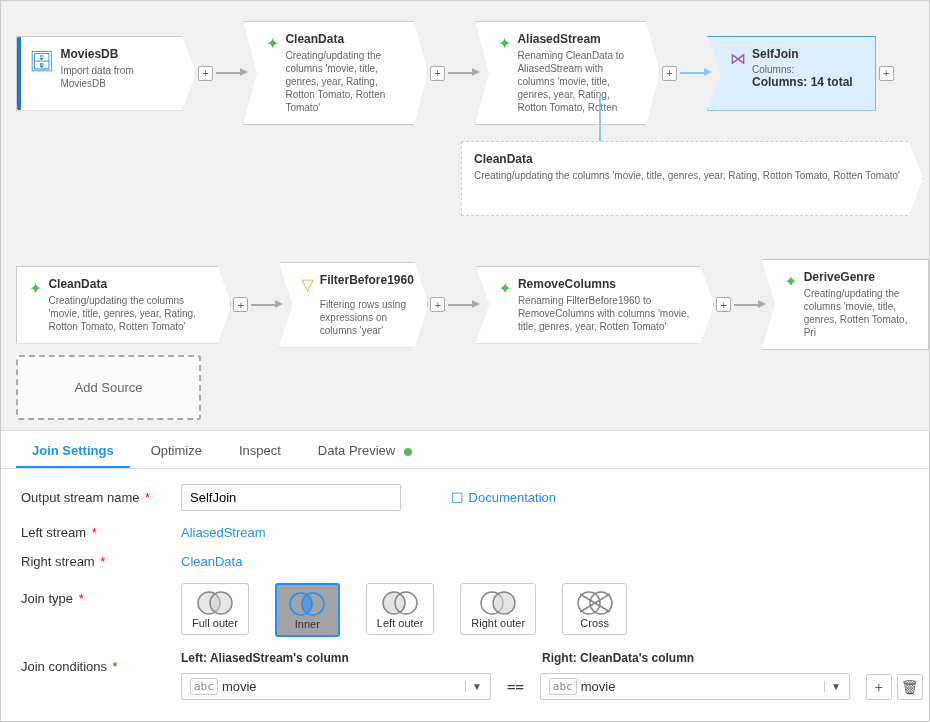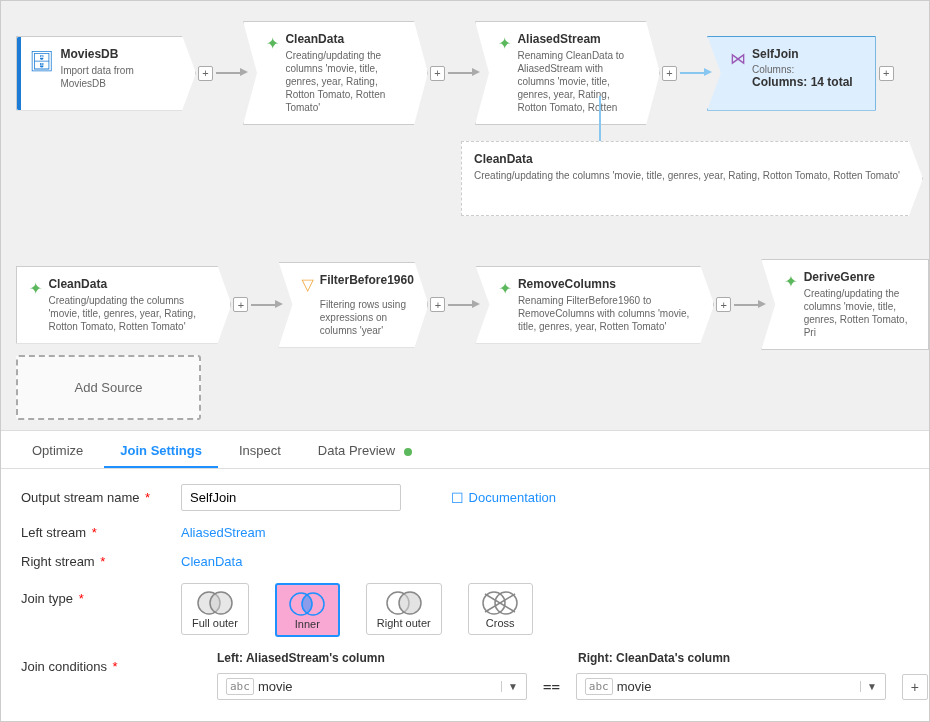--- a/index.html
+++ b/index.html
@@ -87,21 +87,21 @@
       display: flex;
       flex-direction: column;
       align-items: center;
       cursor: pointer;
       padding: 5px 10px;
       border: 1px solid #ccc;
       border-radius: 3px;
       background: #fff;
       min-width: 65px;
     }
-    .join-btn.selected { border-color: #1e90ff; border-width: 2px; background: #f9a8d4; }
+    .join-btn.selected { border-color: #1e90ff; border-width: 2px; background: #a3a3a3; }
     .join-btn-label { font-size: 11px; color: #333; white-space: nowrap; }
     .conditions-row { display: flex; align-items: center; gap: 8px; }
     .select-field {
       display: flex;
       align-items: center;
       border: 1px solid #ccc;
       border-radius: 2px;
       background: #fff;
       padding: 4px 8px;
       font-size: 13px;
@@ -273,25 +273,25 @@
       </div>
     </div>
 
     <div class="add-source-box">
       <span>Add Source</span>
     </div>
 
   </div>
 
   <div class="tabs-bar">
+    <div class="tab active">
+      <span>Join Settings</span>
+    </div>
     <div class="tab">
       <span>Optimize</span>
-    </div>
-    <div class="tab active">
-      <span>Join Settings</span>
     </div>
     <div class="tab">
       <span>Inspect</span>
     </div>
     <div class="tab">
       <span>Data Preview</span>
       <span class="tab-dot"></span>
     </div>
   </div>
 
@@ -348,20 +348,27 @@
 
         <div class="join-btn selected">
           <svg class="venn-svg" viewBox="0 0 40 28">
             <circle cx="14" cy="14" r="11" fill="none" stroke="#1e90ff" stroke-width="1.5"></circle>
             <circle cx="26" cy="14" r="11" fill="none" stroke="#1e90ff" stroke-width="1.5"></circle>
             <path d="M20,4.5 A11,11 0 0,1 20,23.5 A11,11 0 0,1 20,4.5" fill="#1e90ff" fill-opacity="0.5" stroke="none"></path>
           </svg>
           <span class="join-btn-label">Inner</span>
         </div>
 
+        <div class="join-btn">
+          <svg class="venn-svg" viewBox="0 0 40 28">
+            <circle cx="14" cy="14" r="11" fill="#d0d0d0" stroke="#888" stroke-width="1.5" fill-opacity="0.6"></circle>
+            <circle cx="26" cy="14" r="11" fill="none" stroke="#888" stroke-width="1.5"></circle>
+          </svg>
+          <span class="join-btn-label">Left outer</span>
+        </div>
 
         <div class="join-btn">
           <svg class="venn-svg" viewBox="0 0 40 28">
             <circle cx="14" cy="14" r="11" fill="none" stroke="#888" stroke-width="1.5"></circle>
             <circle cx="26" cy="14" r="11" fill="#d0d0d0" stroke="#888" stroke-width="1.5" fill-opacity="0.6"></circle>
           </svg>
           <span class="join-btn-label">Right outer</span>
         </div>
 
         <div class="join-btn">
@@ -370,21 +377,21 @@
             <circle cx="26" cy="14" r="11" fill="none" stroke="#888" stroke-width="1.5"></circle>
             <line x1="5" y1="5" x2="35" y2="23" stroke="#888" stroke-width="1.5"></line>
             <line x1="5" y1="23" x2="35" y2="5" stroke="#888" stroke-width="1.5"></line>
           </svg>
           <span class="join-btn-label">Cross</span>
         </div>
 
       </div>
     </div>
 
-    <div class="form-row" style="align-items:flex-start;gap:36px;">
+    <div class="form-row" style="align-items:flex-start;">
       <div class="form-label" style="padding-top:8px;">
         <span>Join conditions</span><span class="required-star"> *</span>
       </div>
       <div style="flex:1;">
 
         <div style="display:flex; align-items:center; margin-bottom:8px; gap:8px;">
           <div style="width:310px;">
             <span style="font-size:12px; font-weight:600; color:#333;">Left: AliasedStream's column</span>
           </div>
           <div style="width:35px;"></div>

